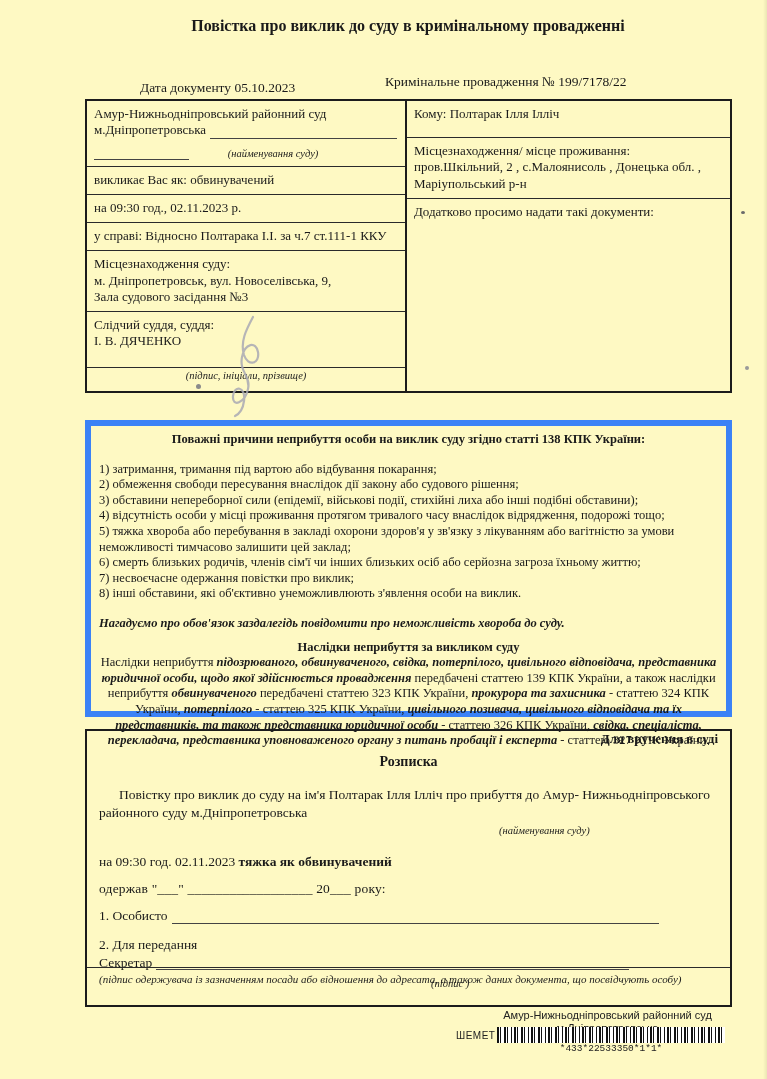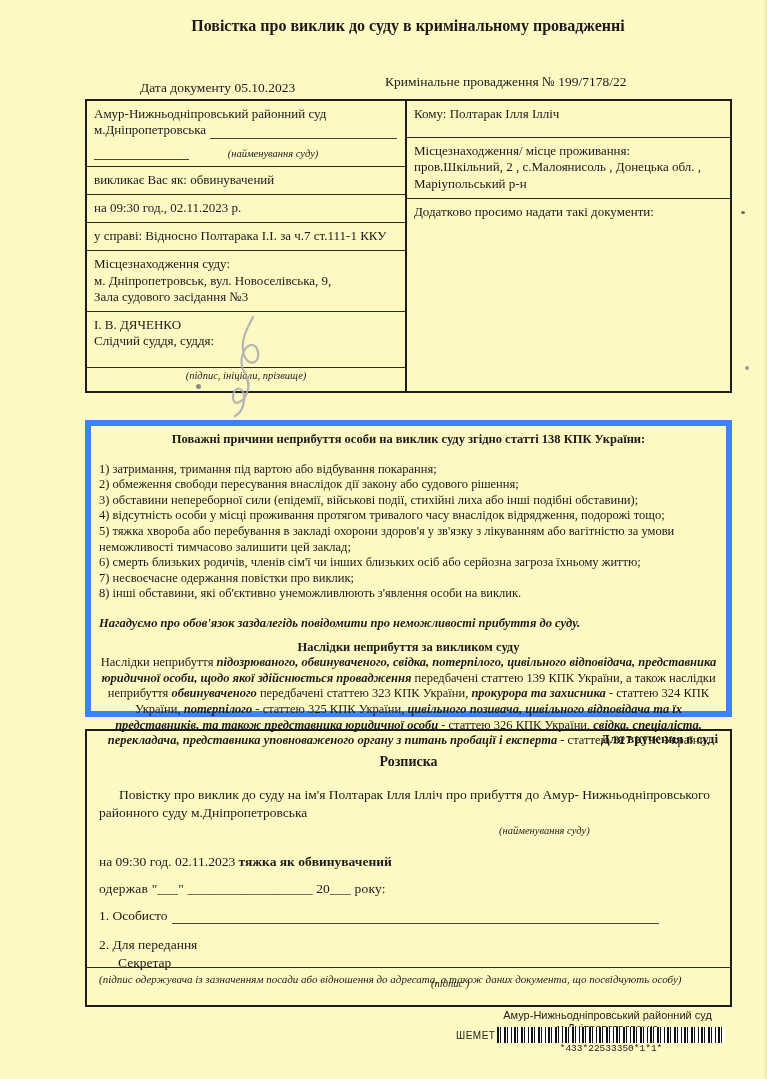--- a/index.html
+++ b/index.html
@@ -45,21 +45,21 @@
   .corner-note{text-align:right;font-weight:bold;font-size:13px;}
   .receipt-title{text-align:center;font-weight:bold;font-size:14px;margin-top:5px;}
   .receipt-body{margin-top:15px;text-indent:20px;}
   .receipt-court-cap{margin-top:3px;padding-left:400px;}
   .time-line{margin-top:15px;}
   .time-line .b{font-weight:bold;}
   .received-line{margin-top:10px;letter-spacing:.2px;}
   .personally-row{display:flex;align-items:flex-end;margin-top:9px;max-width:560px;}
   .personally-cap{margin-top:2px;padding-left:362px;}
   .transfer-line{margin-top:12px;}
-  .secretary-row{display:flex;align-items:flex-start;max-width:530px;margin-left:19px;}
+  .secretary-row{display:flex;align-items:center;max-width:530px;}
   .sign-cap2{margin-top:5px;padding-left:332px;}
   .bottom-strip{position:absolute;left:0;right:0;bottom:17px;border-top:1.5px solid #2a2a2a;padding:2px 12px 0;}
   .bottom-strip .caption{font-size:11px;}
 
   
   .footer-court{position:absolute;left:470px;top:1009px;width:275px;text-align:center;font-size:11px;line-height:1.15;font-family:"Liberation Sans","DejaVu Sans",sans-serif;color:#222;}
   .stamp{position:absolute;left:456px;top:1030px;font-size:10px;letter-spacing:.5px;font-family:"Liberation Sans","DejaVu Sans",sans-serif;color:#222;}
   .barcode{position:absolute;left:497px;top:1027px;width:228px;height:16px;
     background:repeating-linear-gradient(90deg,#111 0 2px,#fff 2px 3px,#111 3px 4px,#fff 4px 7px,#111 7px 9px,#fff 9px 10px,#111 10px 11px,#fff 11px 14px,#111 14px 15px,#fff 15px 17px);}
   .barcode-text{position:absolute;left:497px;top:1043px;width:228px;text-align:center;font-size:9.5px;font-family:"Liberation Mono","DejaVu Sans Mono",monospace;color:#222;}
@@ -90,22 +90,22 @@
       </div>
       <div class="row">викликає Вас як:  обвинувачений</div>
       <div class="row">на   09:30 год., 02.11.2023 р.</div>
       <div class="row">у справі:  Відносно Полтарака І.І. за ч.7 ст.111-1 ККУ</div>
       <div class="row addr-row">
         <div>Місцезнаходження суду:</div>
         <div>м. Дніпропетровськ, вул. Новоселівська, 9,</div>
         <div>Зала судового засідання №3</div>
       </div>
       <div class="row judge-row">
+        <div>Слідчий суддя, суддя:</div>
         <div>І. В. ДЯЧЕНКО</div>
-        <div>Слідчий суддя, суддя:</div>
         <svg class="sig-svg" width="64" height="104" viewBox="0 0 64 104">
           <path d="M38,3 C31,16 25,28 29,41 C33,53 45,50 43,38 C41,27 30,29 27,43 C24,58 36,62 33,75 C30,89 17,94 18,82 C19,71 31,72 29,87 C28,95 24,100 20,102" fill="none" stroke="#a9a9b4" stroke-width="2.2" stroke-linecap="round" opacity="0.85"></path>
         </svg>
       </div>
       <div class="sign-caption">(підпис, ініціали, прізвище)</div>
     </div>
 
     <div class="col-right">
       <div class="row" style="min-height:37px;">Кому: Полтарак Ілля Ілліч</div>
       <div class="row" style="min-height:59px;">
@@ -120,21 +120,21 @@
   <div class="box2">
     <div class="hdr">Поважні причини неприбуття особи на виклик суду згідно статті 138 КПК України:</div>
     <div class="reason-item">1) затримання, тримання під вартою або відбування покарання;</div>
     <div class="reason-item">2) обмеження свободи пересування внаслідок дії закону або судового рішення;</div>
     <div class="reason-item">3) обставини непереборної сили (епідемії, військові події, стихійні лиха або інші подібні обставини);</div>
     <div class="reason-item">4) відсутність особи у місці проживання протягом тривалого часу внаслідок відрядження, подорожі тощо;</div>
     <div class="reason-item">5) тяжка хвороба або перебування в закладі охорони здоров'я у зв'язку з лікуванням або вагітністю за умови неможливості тимчасово залишити цей заклад;</div>
     <div class="reason-item">6) смерть близьких родичів, членів сім'ї чи інших близьких осіб або серйозна загроза їхньому життю;</div>
     <div class="reason-item">7) несвоєчасне одержання повістки про виклик;</div>
     <div class="reason-item">8) інші обставини, які об'єктивно унеможливлюють з'явлення особи на виклик.</div>
-    <div class="reminder">Нагадуємо про обов'язок заздалегідь повідомити про неможливості прибуття до суду.</div>
+    <div class="reminder">Нагадуємо про обов'язок заздалегідь повідомити про неможливість хвороба до суду.</div>
     <div class="cons-title">Наслідки неприбуття за викликом суду</div>
     <div class="cons-par"><span>Наслідки неприбуття </span><span class="bi">підозрюваного, обвинуваченого, свідка, потерпілого, цивільного відповідача, представника юридичної особи, щодо якої здійснюється провадження</span><span> передбачені статтею 139 КПК України, а також наслідки неприбуття </span><span class="bi">обвинуваченого</span><span> передбачені статтею 323 КПК України, </span><span class="bi">прокурора та захисника</span><span> - статтею 324 КПК України, </span><span class="bi">потерпілого</span><span> - статтею 325 КПК України, </span><span class="bi">цивільного позивача, цивільного відповідача та їх представників, та також представника юридичної особи</span><span> - статтею 326 КПК України, </span><span class="bi">свідка, спеціаліста, перекладача, представника уповноваженого органу з питань пробації і експерта</span><span> - статтею 327  КПК України.</span></div>
   </div>
 
   <div class="box3">
     <div class="corner-note">Для вручення в суді</div>
     <div class="receipt-title">Розписка</div>
     <div class="receipt-body">Повістку про виклик до суду на ім'я  Полтарак Ілля Ілліч  про прибуття до   Амур- Нижньодніпровського районного суду м.Дніпропетровська</div>
     <div class="receipt-court-cap caption">(найменування суду)</div>
     <div class="time-line"><span>на 09:30  год.  02.11.2023  </span><span class="b">тяжка як обвинувачений</span></div>

